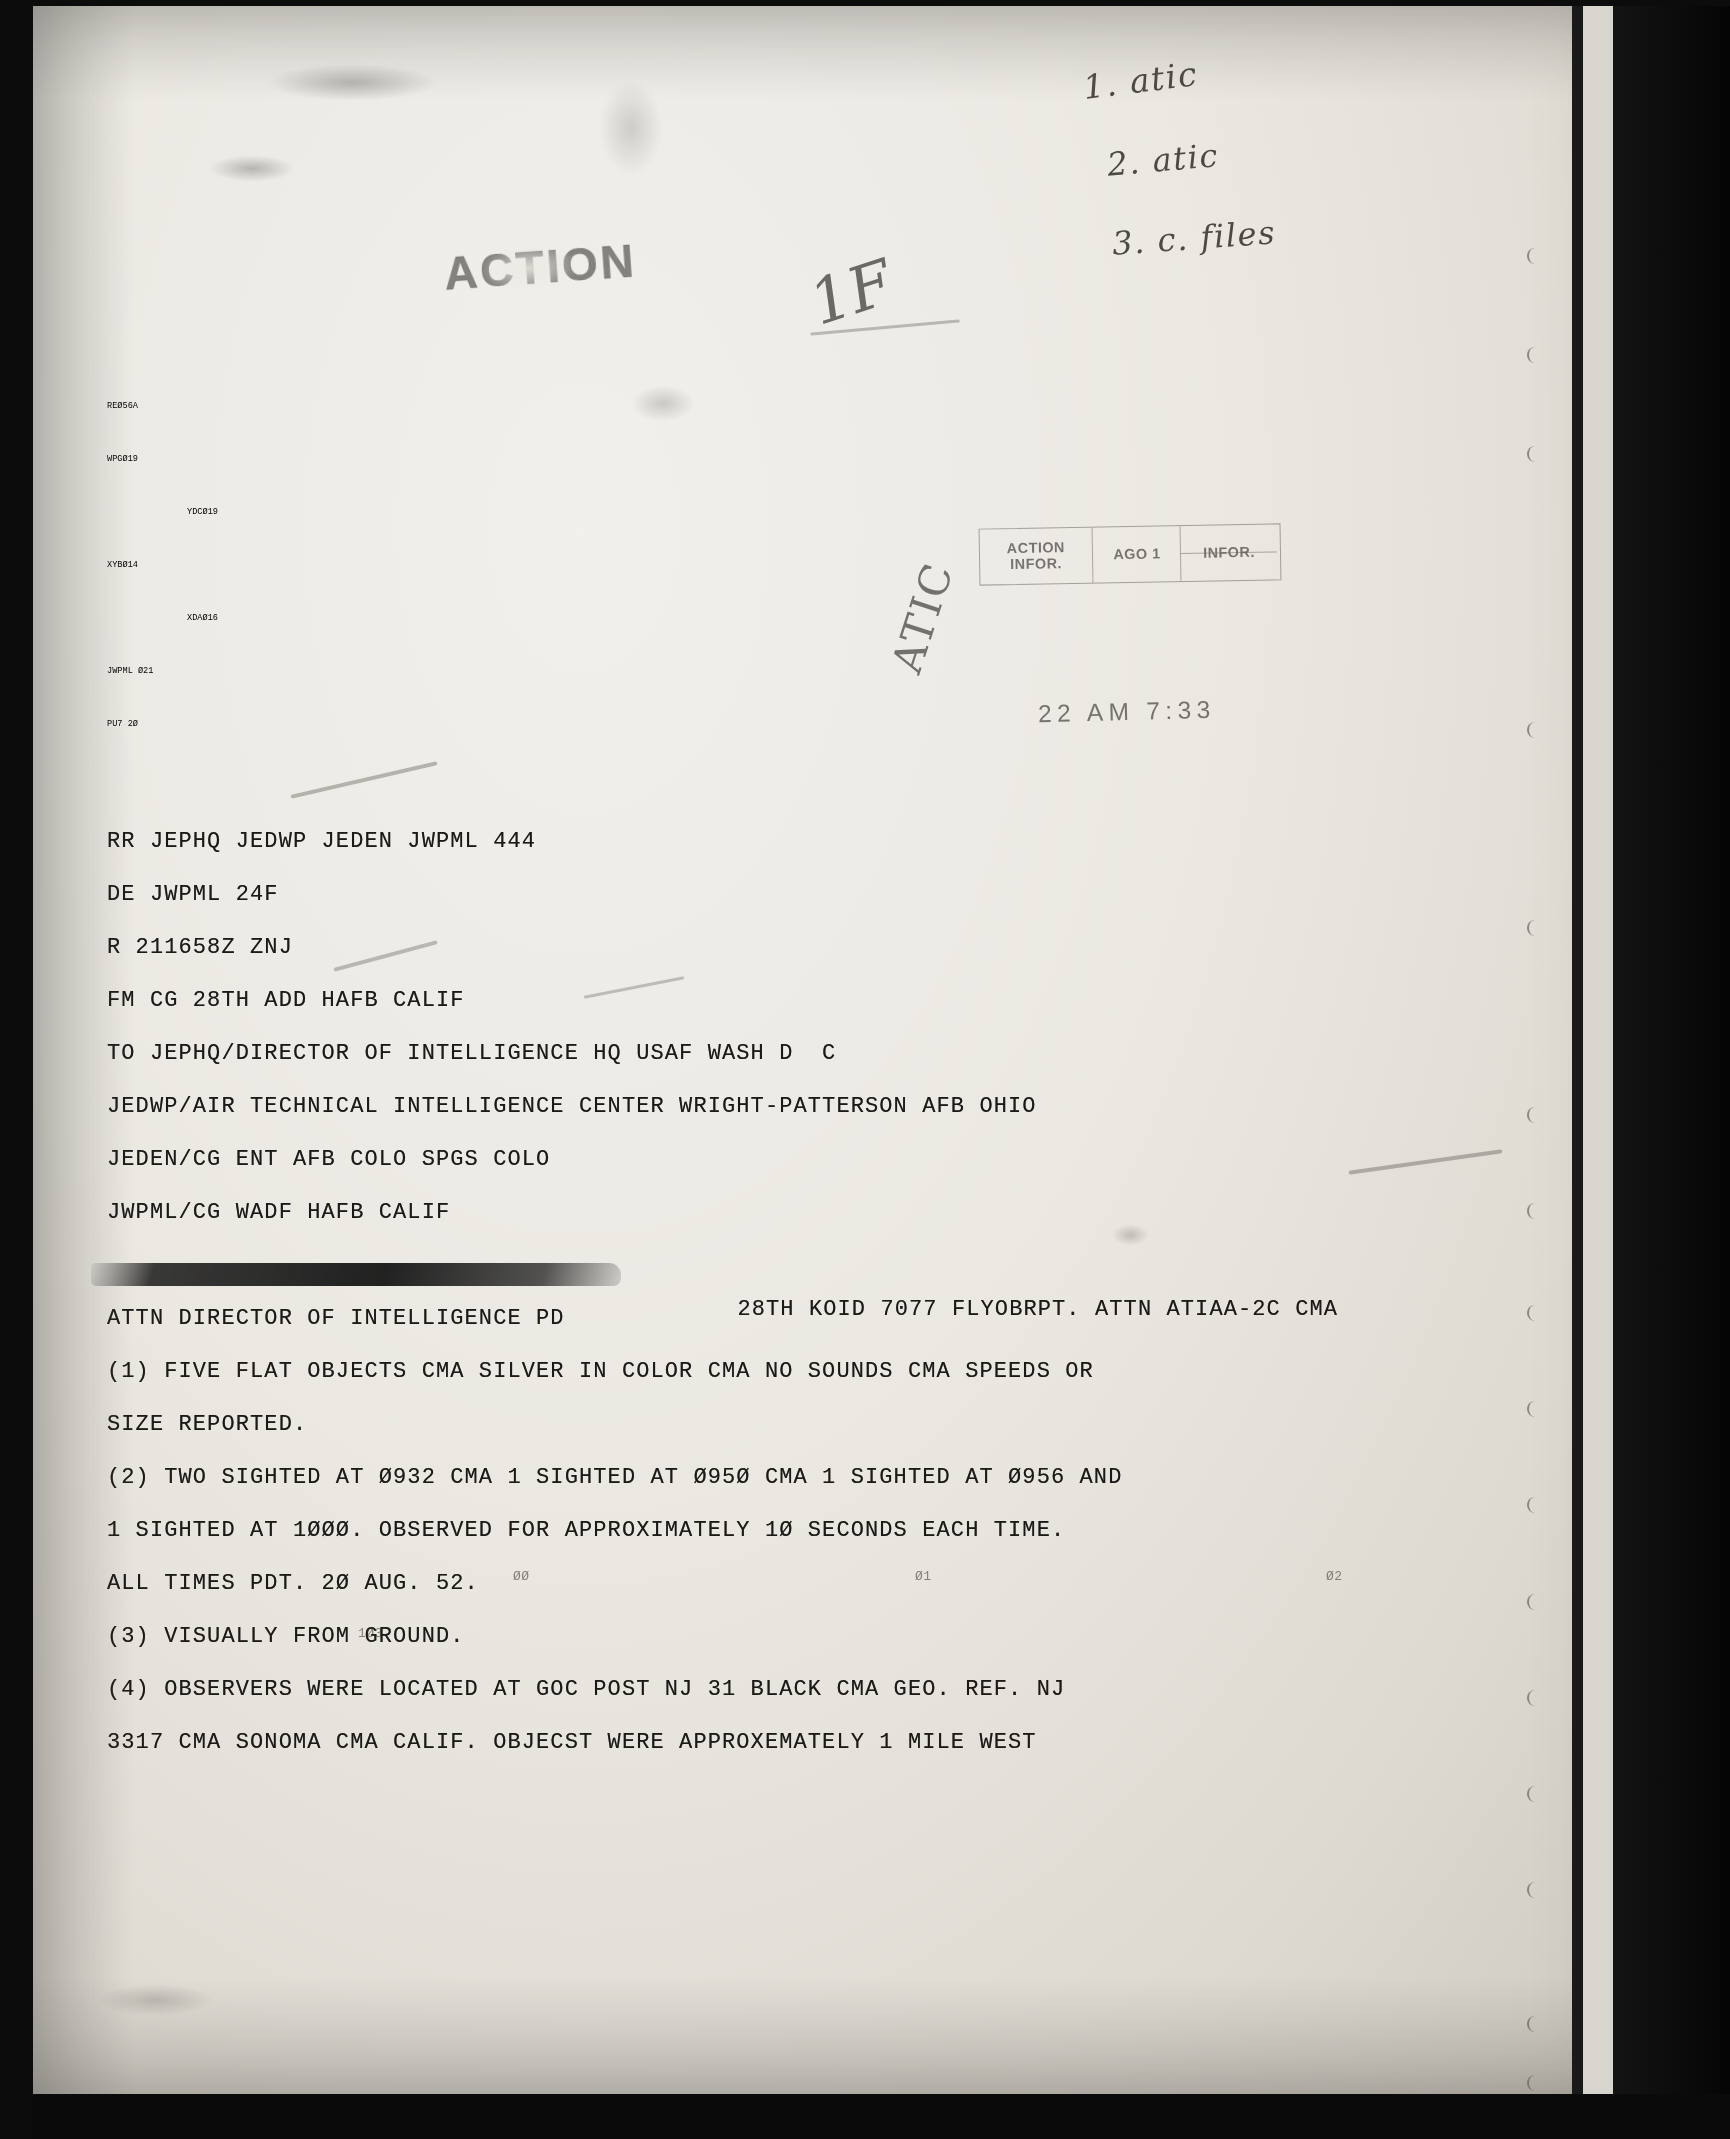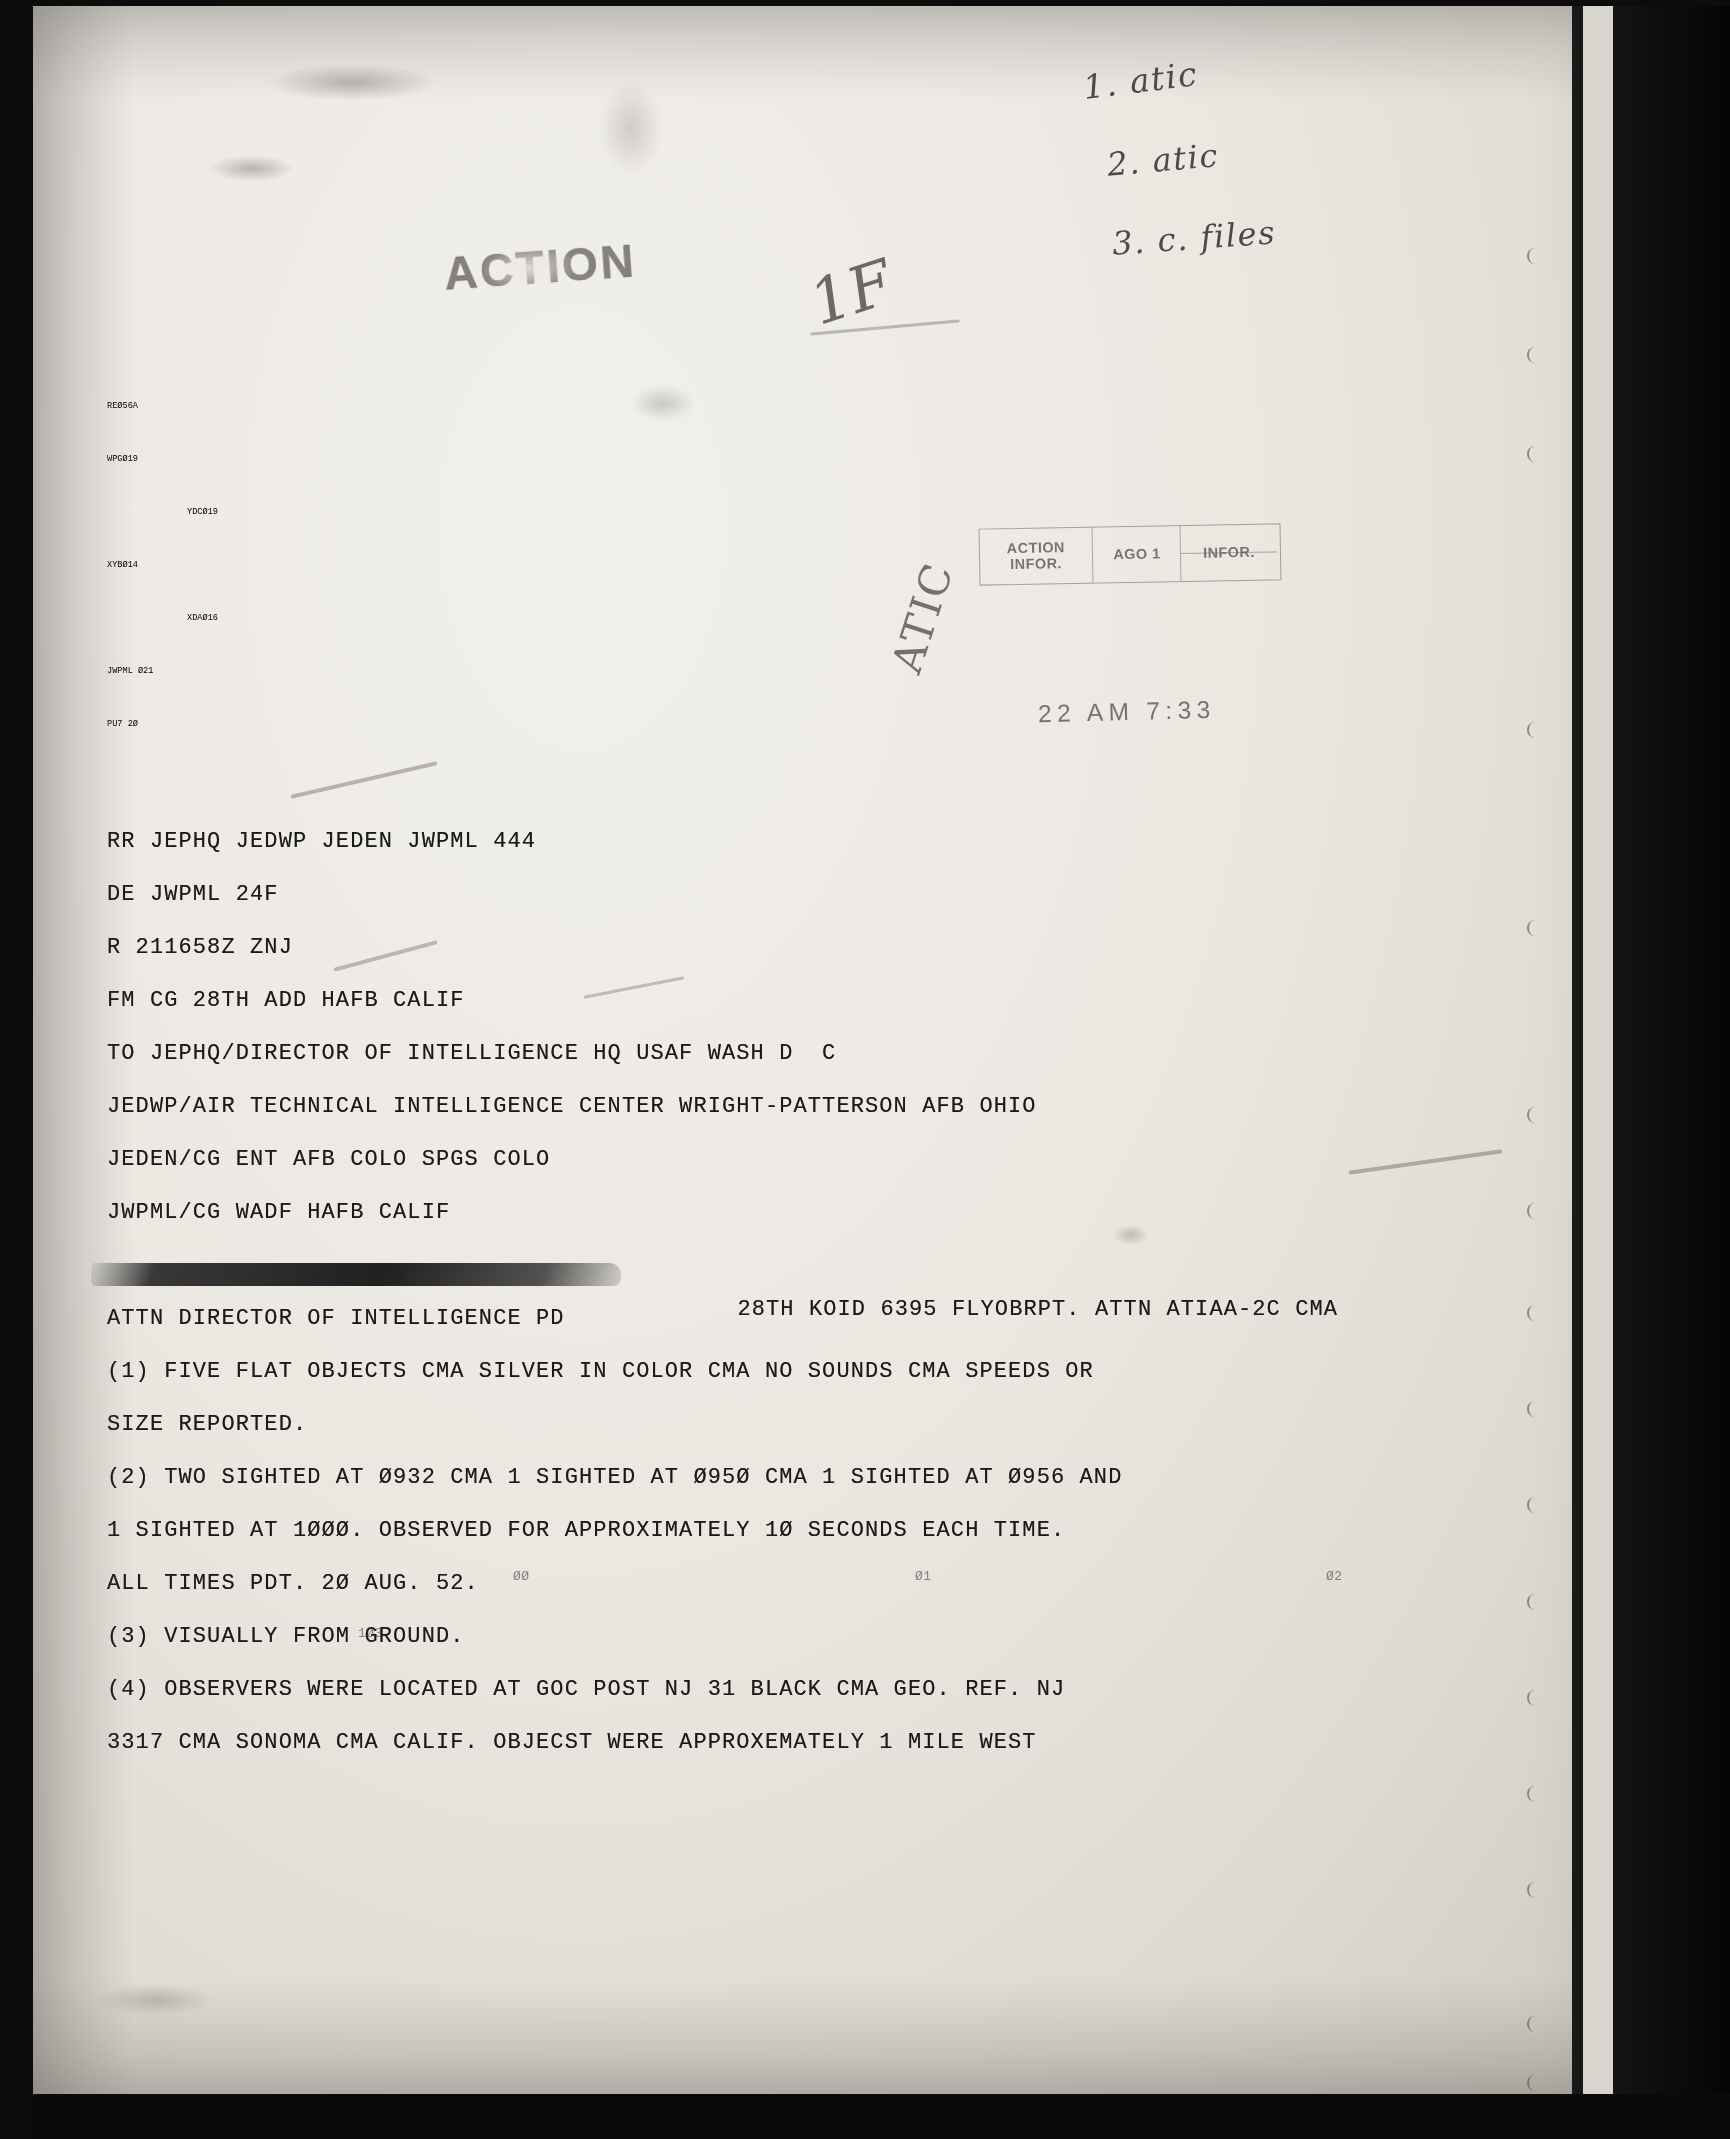--- a/index.html
+++ b/index.html
@@ -314,21 +314,21 @@
       <div class="line">DE JWPML 24F</div>
       <div class="line">R 211658Z ZNJ</div>
       <div class="line">FM CG 28TH ADD HAFB CALIF</div>
       <div class="line">TO JEPHQ/DIRECTOR OF INTELLIGENCE HQ USAF WASH D  C</div>
       <div class="line">JEDWP/AIR TECHNICAL INTELLIGENCE CENTER WRIGHT-PATTERSON AFB OHIO</div>
       <div class="line">JEDEN/CG ENT AFB COLO SPGS COLO</div>
       <div class="line">JWPML/CG WADF HAFB CALIF</div>
 
       <div class="line">
         <span class="redacted-block"></span>
-        <span class="redacted-text">28TH KOID 6395 FLYOBRPT. ATTN ATIAA-2C CMA</span>
+        <span class="redacted-text">28TH KOID 7077 FLYOBRPT. ATTN ATIAA-2C CMA</span>
       </div>
 
       <div class="line">ATTN DIRECTOR OF INTELLIGENCE PD</div>
       <div class="line">(1) FIVE FLAT OBJECTS CMA SILVER IN COLOR CMA NO SOUNDS CMA SPEEDS OR</div>
       <div class="line">SIZE REPORTED.</div>
       <div class="line">(2) TWO SIGHTED AT Ø932 CMA 1 SIGHTED AT Ø95Ø CMA 1 SIGHTED AT Ø956 AND</div>
       <div class="line">1 SIGHTED AT 1ØØØ. OBSERVED FOR APPROXIMATELY 1Ø SECONDS EACH TIME.</div>
       <div class="line">ALL TIMES PDT. 2Ø AUG. 52.</div>
       <div class="line">(3) VISUALLY FROM GROUND.</div>
       <div class="line">(4) OBSERVERS WERE LOCATED AT GOC POST NJ 31 BLACK CMA GEO. REF. NJ</div>

